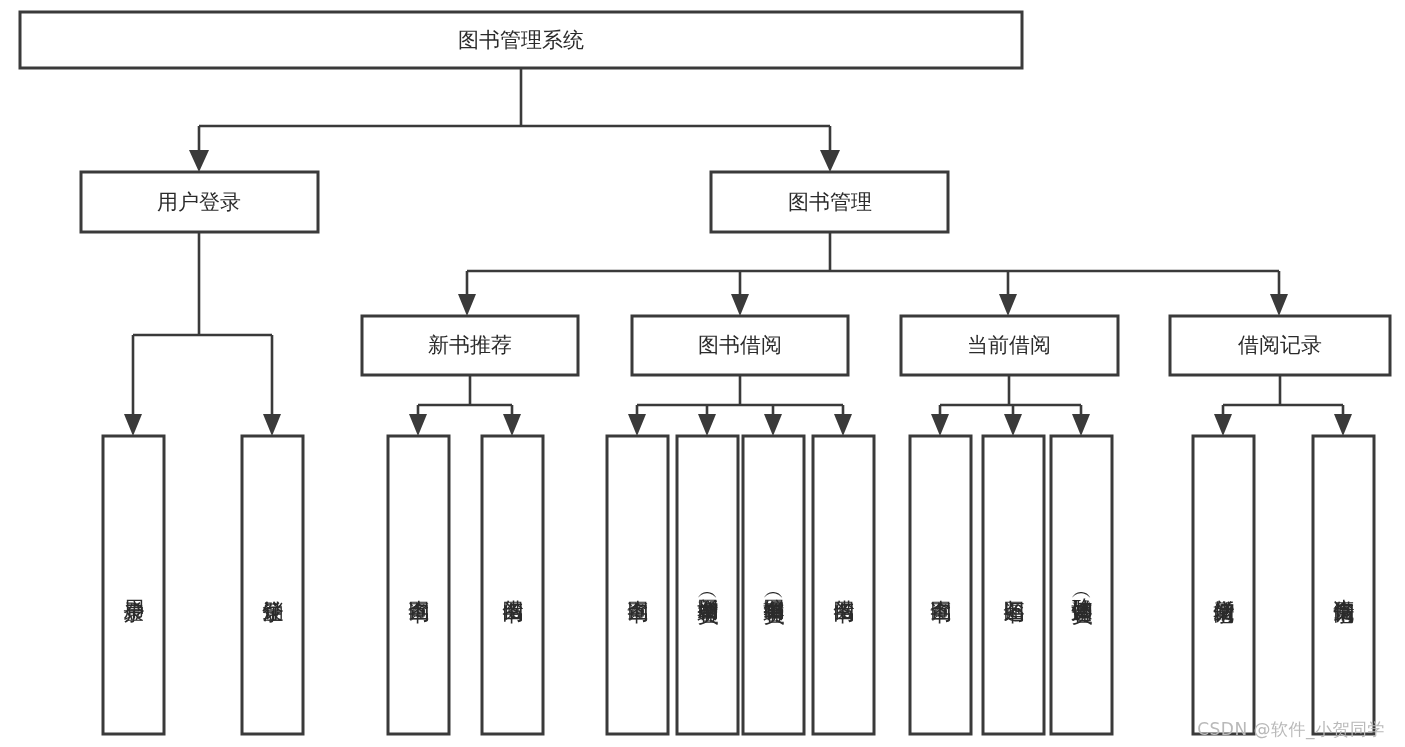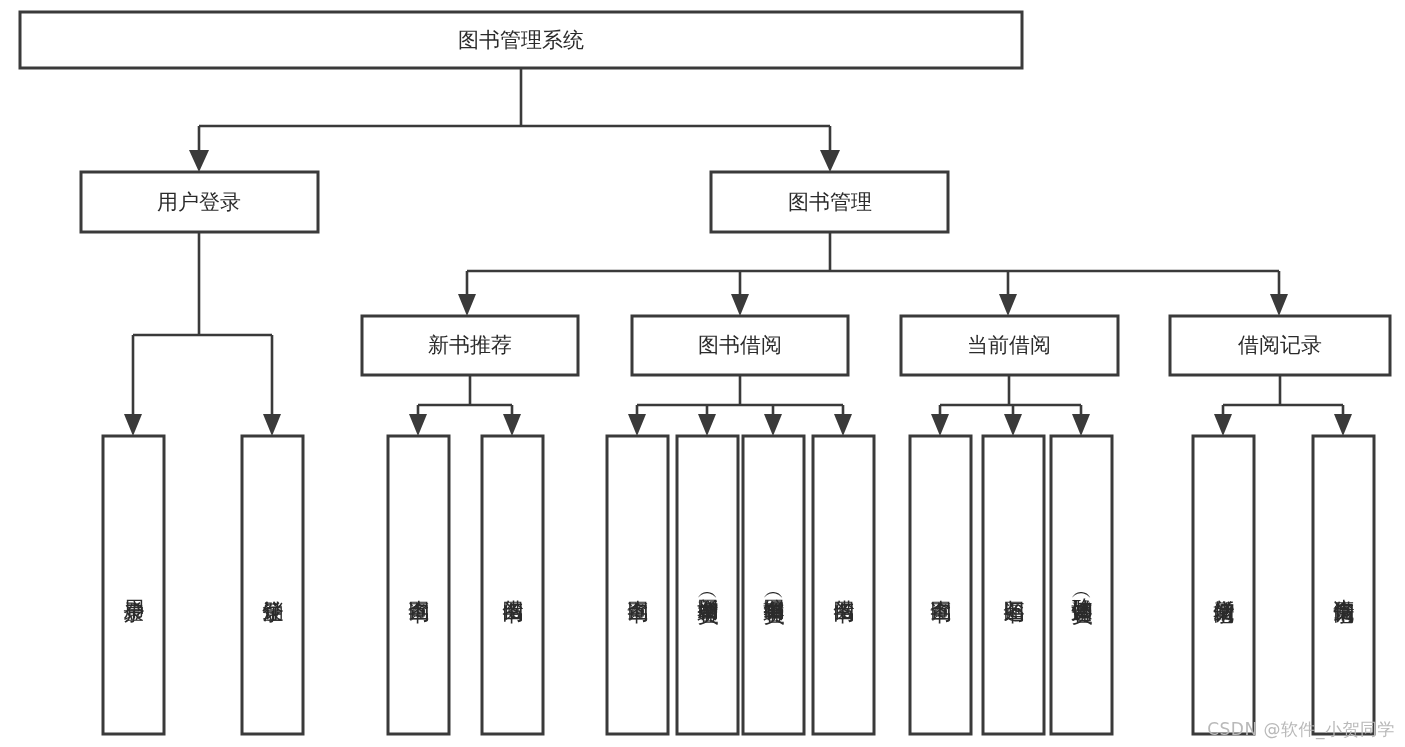--- a/index.html
+++ b/index.html
@@ -59,21 +59,21 @@
     font-size: 21px;
     line-height: 1;
     color: #2b2b2b;
     letter-spacing: 1px;
     white-space: nowrap;
     text-align: center;
     pointer-events: none;
   }
   .watermark {
     position: absolute;
-    right: 10px;
+    right: 20px;
     bottom: 6px;
     font-family: "DejaVu Sans", "Liberation Sans", sans-serif;
     font-size: 17px;
     color: #b9b9b9;
     white-space: nowrap;
     letter-spacing: 0.5px;
   }
 </style>
 </head>
 <body>

